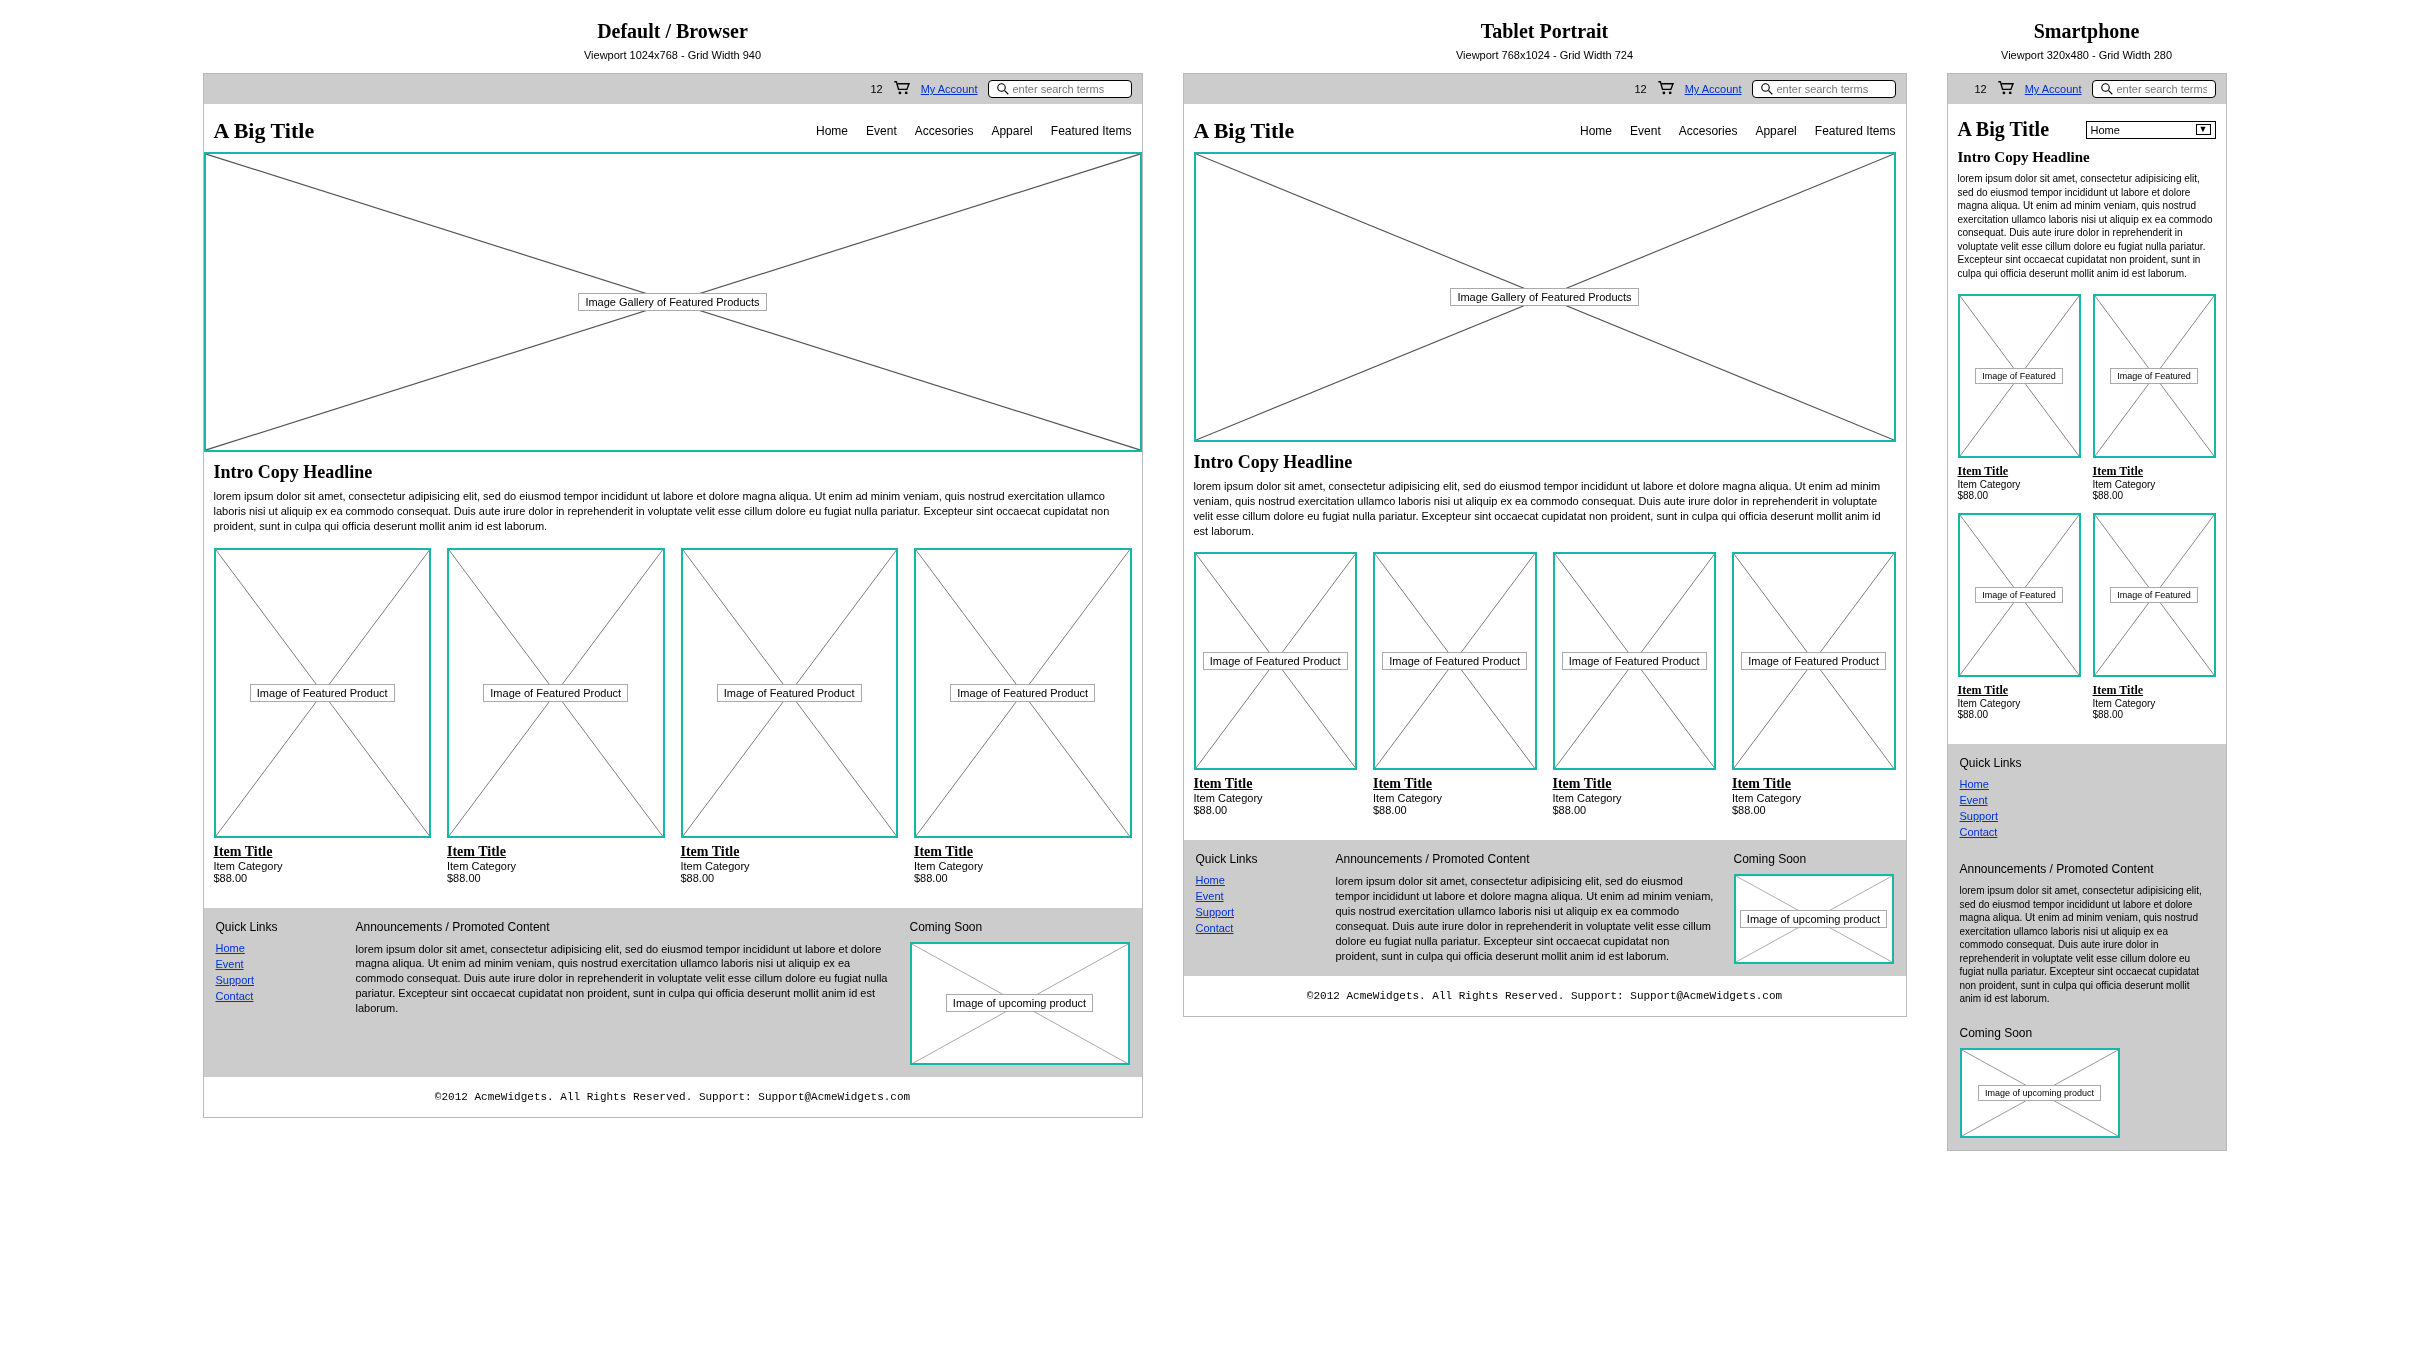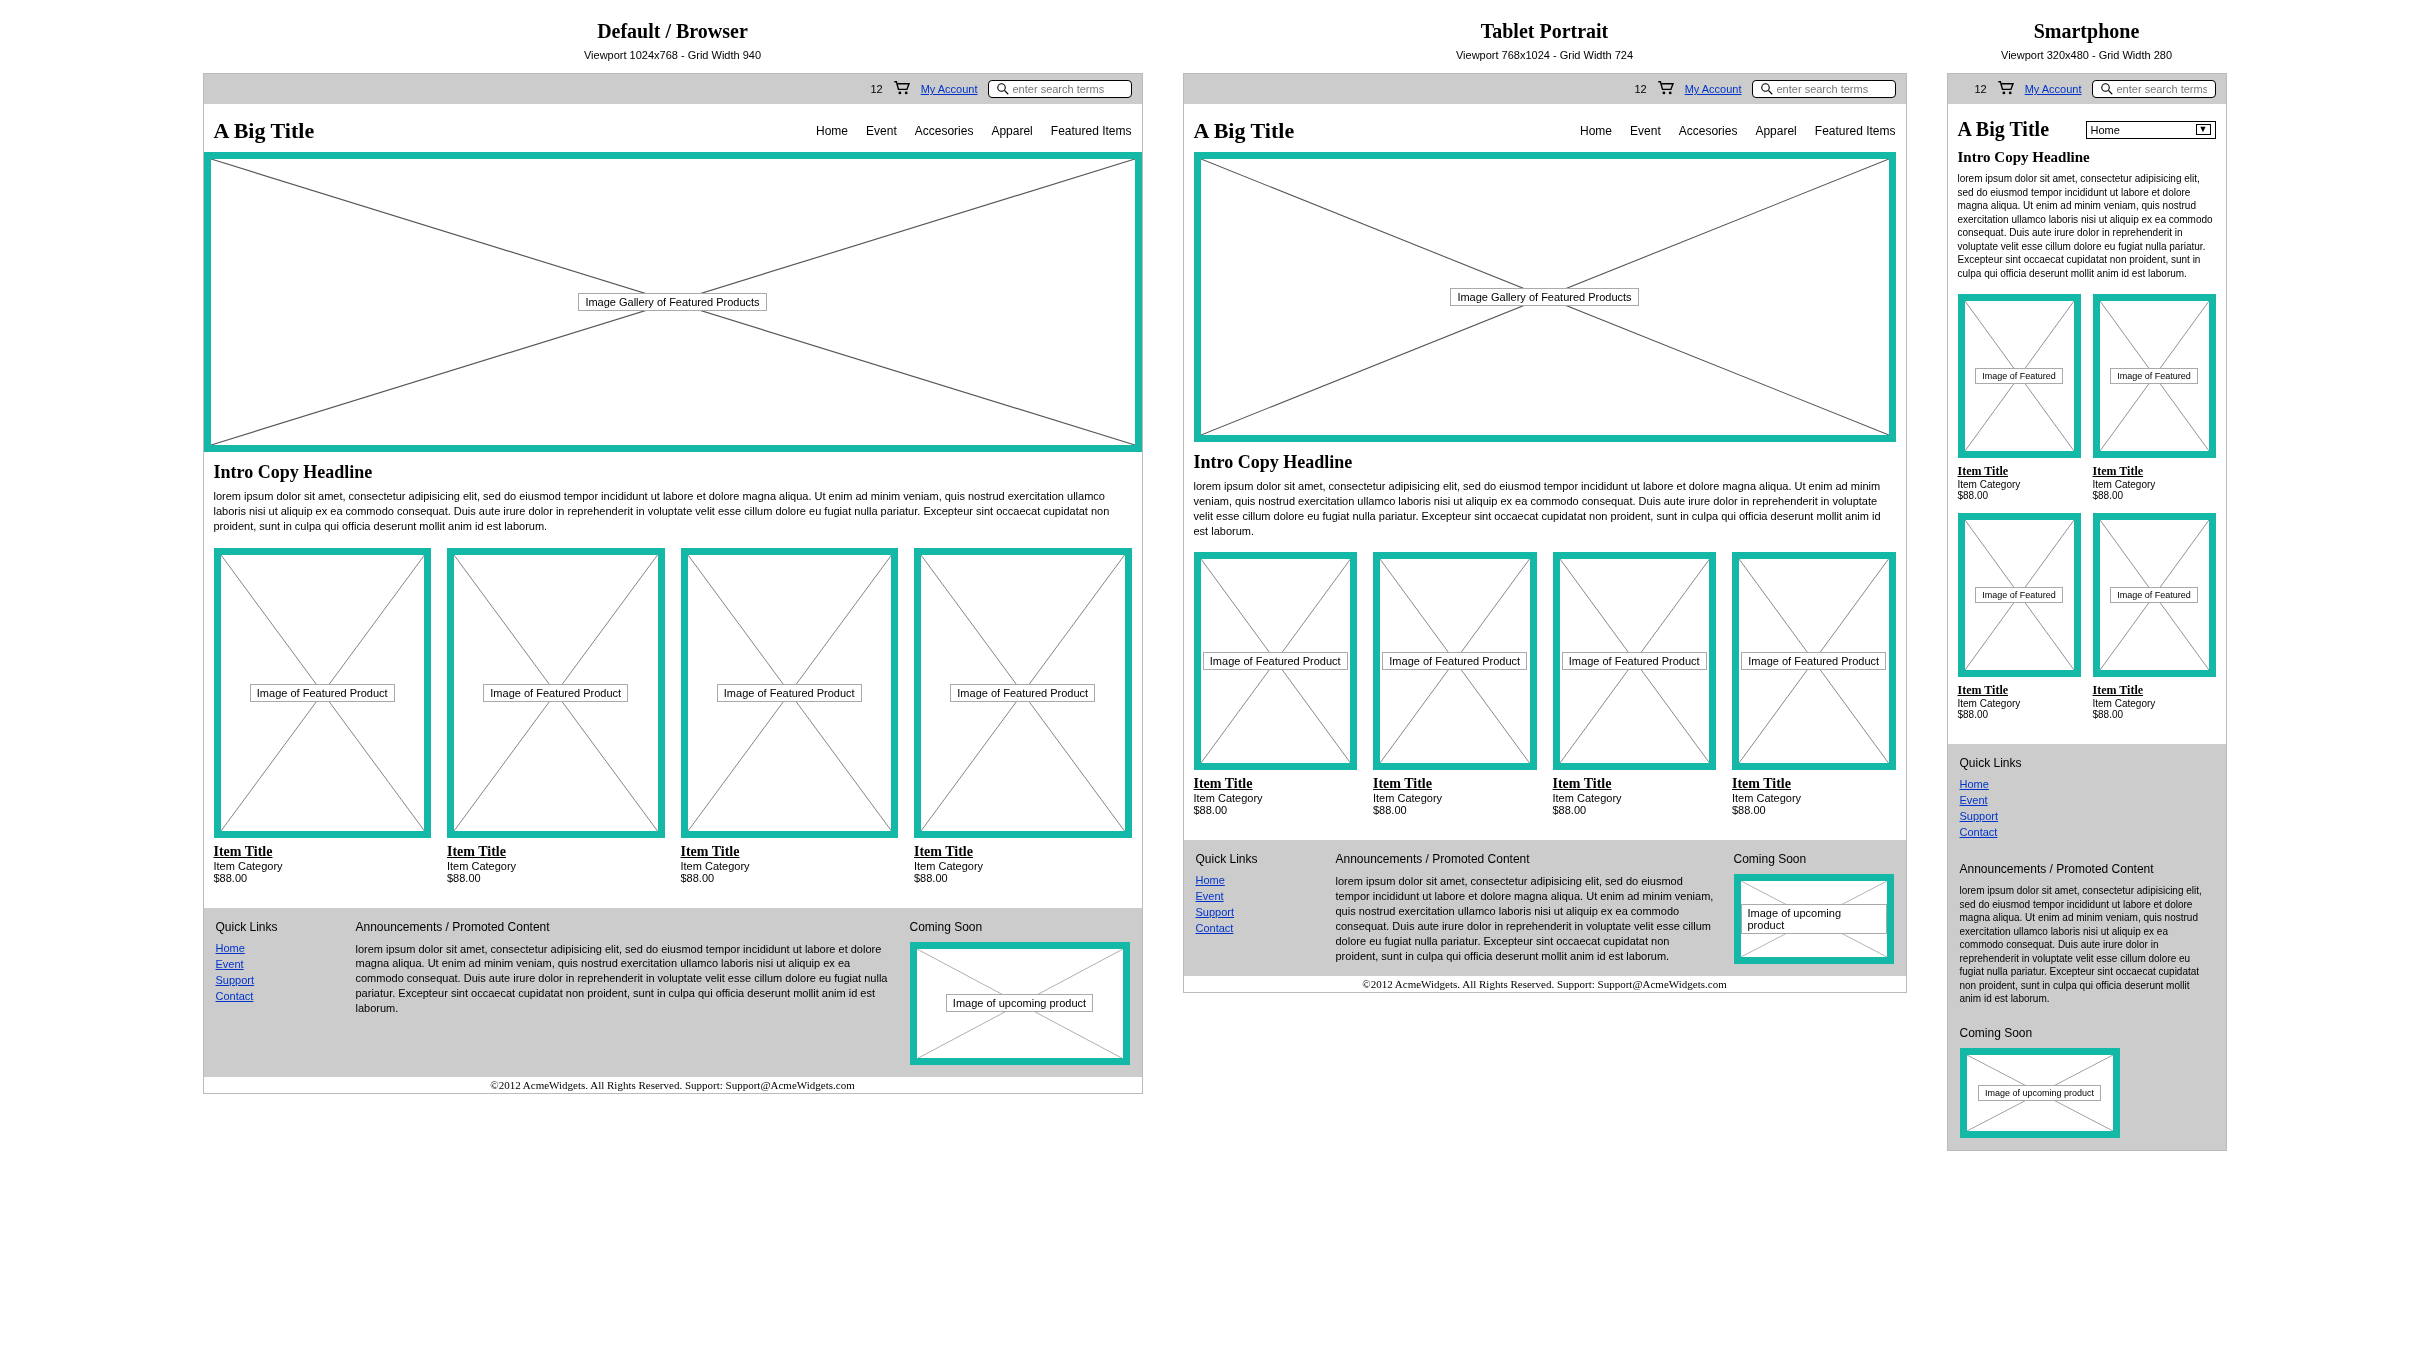--- a/index.html
+++ b/index.html
@@ -64,21 +64,21 @@
 
   .selectnav {
     border: 1px solid #000; padding: 2px 4px; font-family: Arial, sans-serif;
     font-size: 11px; display: flex; align-items: center; justify-content: space-between;
     width: 130px;
   }
   .selectnav .arrow { border:1px solid #000; padding:0 2px; line-height:1; font-size:9px;}
 
   
   .ph {
-    position: relative; border: 7px solid #14b8a6; background: #fff;
+    position: relative; border: 2px solid #14b8a6; background: #fff;
     display: flex; align-items: center; justify-content: center;
   }
   .ph svg.cross { position: absolute; inset: 0; width: 100%; height: 100%; }
   .ph .caption {
     position: relative; z-index: 1;
     background: #fff; border: 1px solid #aaa; padding: 2px 6px;
     font-family: Arial, sans-serif; font-size: 11px;
   }
 
   .content { padding: 10px; }
@@ -118,22 +118,22 @@
   .promo .soon { width: 220px; }
   .tablet .promo .soon { width: 160px; }
   .promo .soon .ph { width: 100%; aspect-ratio: 16/9; margin-top: 4px; }
 
   
   .phone .promo { flex-direction: column; }
   .phone .promo .ql, .phone .promo .soon { width: 100%; }
   .phone .promo .soon .ph { width: 160px; }
 
   .copyright {
-    font-family: Liberation Serif, serif; font-size: 11px;
-    text-align: center; padding: 2px 6px;
+    font-family: Liberation Mono, monospace; font-size: 11px;
+    text-align: center; padding: 14px 6px;
   }
   .phone .copyright { font-size: 10px; }
 
 </style>
 </head>
 <body>
 
 <div class="layouts">
 
   <div class="layout">

